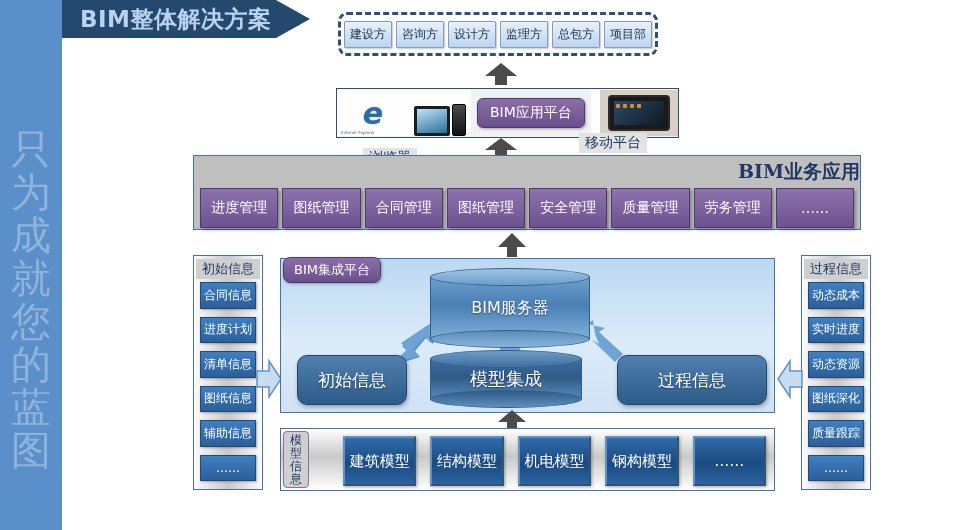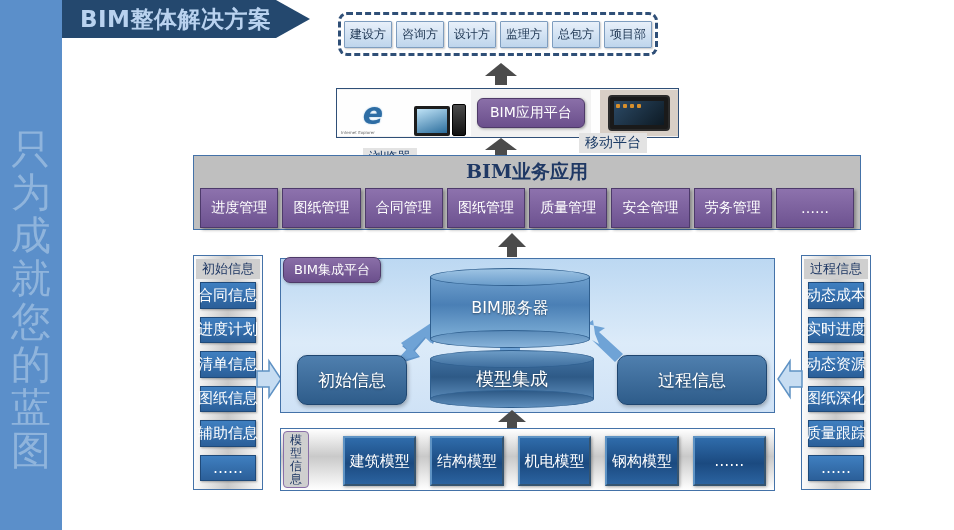--- a/index.html
+++ b/index.html
@@ -98,21 +98,21 @@
     position:absolute; background:#e3e3e3; color:#1b3b66; font-size:14px;
     padding:1px 6px; white-space:nowrap;
   }
 
   
   .biz-panel {
     position:absolute; left:193px; top:155px; width:668px; height:75px;
     background:#bfbfbf; border:1px solid #4472a8; box-sizing:border-box;
   }
   .biz-title {
-    position:absolute; left:0; right:0; top:3px; text-align:center;
+    position:absolute; left:0; right:0; top:3px; text-align:right;
     color:#1f3864; font-size:19px; font-weight:bold;
     font-family:"DejaVu Serif","Liberation Serif",serif;
   }
   .biz-items {
     position:absolute; left:6px; right:6px; top:32px;
     display:flex; gap:4px;
   }
   .biz-item {
     flex:1; height:38px; display:flex; align-items:center; justify-content:center;
     background:linear-gradient(180deg,#8d72ad 0%,#6d5290 100%);
@@ -129,21 +129,21 @@
   }
   #panel-initial { left:193px; }
   #panel-process { left:801px; }
   .side-panel-title {
     background:#cfcfcf; color:#1f3864; font-size:13px; padding:1px 6px;
     margin-bottom:3px; white-space:nowrap;
   }
   .side-chip {
     width:54px; height:28px; margin-bottom:8px;
     background:linear-gradient(180deg,#3f7fc0 0%,#2b5f99 100%);
-    border:1px solid #1f4a7a; color:#ffffff; font-size:15px;
+    border:1px solid #1f4a7a; color:#ffffff; font-size:12px;
     display:flex; align-items:center; justify-content:center;
     box-shadow:1px 1px 2px rgba(0,0,0,.3); white-space:nowrap;
   }
 
   
   .block-arrow { position:absolute; width:26px; height:42px; }
   .block-arrow svg { display:block; }
 
   
   .int-panel {
@@ -172,21 +172,21 @@
     background:linear-gradient(180deg,#9ec4e4 0%,#6b9dcb 100%);
     border:1px solid #2f5f8f; box-sizing:border-box;
   }
   .cyl-bottom {
     position:absolute; left:0; right:0; bottom:0; height:18px; border-radius:50%;
     background:linear-gradient(180deg,#5b8cba 0%,#87b3da 100%);
     border:1px solid #2f5f8f; box-sizing:border-box;
   }
   .cyl-label { position:relative; z-index:3; text-shadow:0 1px 2px rgba(0,0,0,.45); }
   #cyl-server { left:430px; top:268px; width:160px; height:80px; }
-  #cyl-model  { left:430px; top:350px; width:164px; height:58px;
+  #cyl-model  { left:430px; top:350px; width:152px; height:58px;
                 font-size:18px; }
   #cyl-model .cyl-body { background:linear-gradient(180deg,#3f6f9f 0%,#2e5a87 45%,#5a8ab8 100%); }
   #cyl-model .cyl-top  { background:linear-gradient(180deg,#6d9cc6 0%,#3f6f9f 100%); }
   #cyl-model .cyl-bottom{ background:linear-gradient(180deg,#2e5a87 0%,#5f8fbd 100%); }
 
   .round-box {
     position:absolute; height:48px; border-radius:10px;
     background:linear-gradient(180deg,#4f7fae 0%,#2e5c8a 100%);
     border:1px solid #1f4670; color:#ffffff; font-size:17px;
     display:flex; align-items:center; justify-content:center;
@@ -286,22 +286,22 @@
     <div class="shaft" style="left:10px; top:12px; width:12px; height:6px;"></div>
   </div>
 
   <div class="biz-panel">
     <div class="biz-title">BIM业务应用</div>
     <div class="biz-items">
       <div class="biz-item">进度管理</div>
       <div class="biz-item">图纸管理</div>
       <div class="biz-item">合同管理</div>
       <div class="biz-item">图纸管理</div>
+      <div class="biz-item">安全管理</div>
       <div class="biz-item">质量管理</div>
-      <div class="biz-item">安全管理</div>
       <div class="biz-item">劳务管理</div>
       <div class="biz-item">……</div>
     </div>
   </div>
 
   <div class="up-arrow" style="left:498px; top:233px; width:28px; height:24px;">
     <div class="head" style="left:0; top:0; border-width:0 14px 14px 14px;"></div>
     <div class="shaft" style="left:9px; top:14px; width:10px; height:10px;"></div>
   </div>
 

